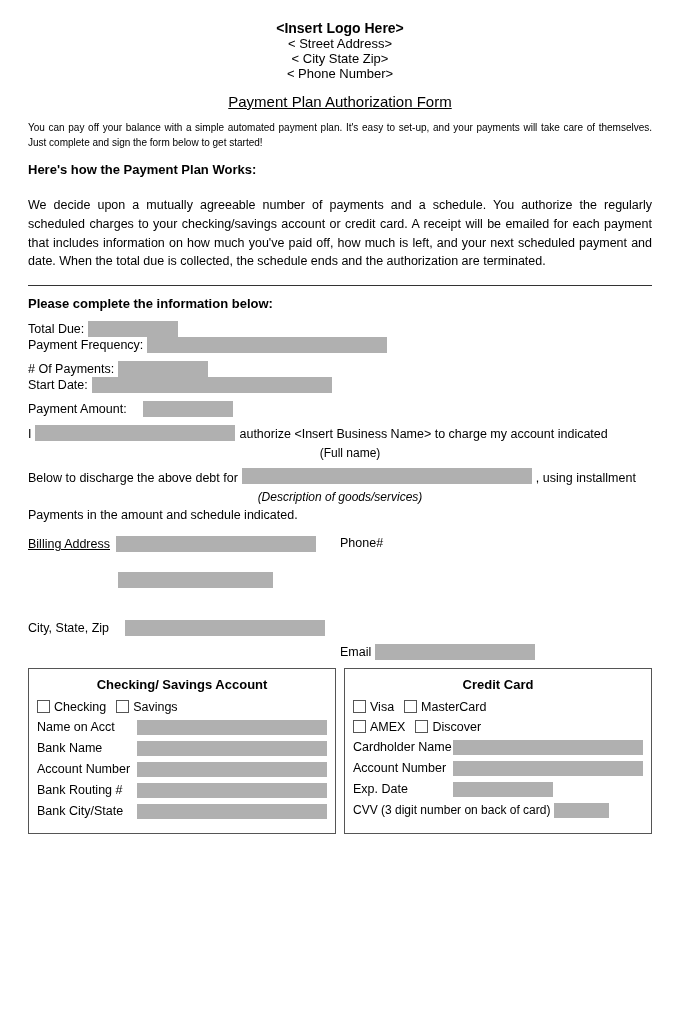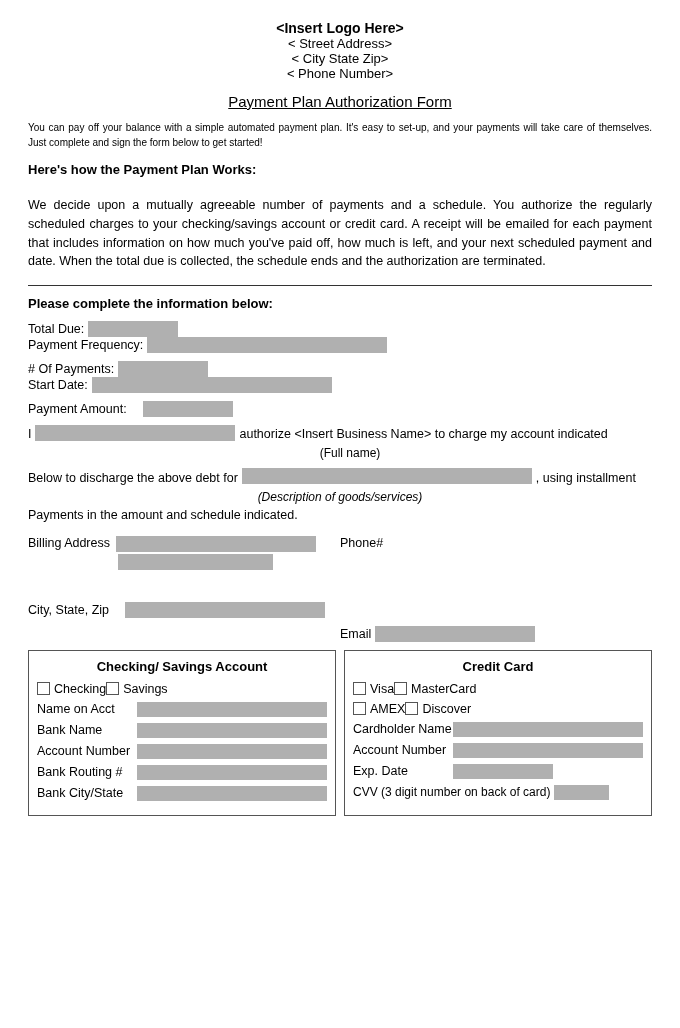--- a/index.html
+++ b/index.html
@@ -156,20 +156,21 @@
     }
     .section-header {
       font-weight: bold;
       text-align: center;
       font-size: 13px;
       margin-bottom: 8px;
     }
     .checkbox-row {
       display: flex;
       align-items: center;
+      gap: 10px;
       margin-bottom: 6px;
     }
     .checkbox-item {
       display: flex;
       align-items: center;
       gap: 4px;
       font-size: 12.5px;
     }
     .checkbox-box {
       width: 13px;
@@ -263,21 +264,21 @@
     <span>Below to discharge the above debt for</span>
     <span class="field-input" style="width:290px;margin:0 4px;"></span>
     <span>, using installment</span>
   </div>
   <div class="discharge-center">(Description of goods/services)</div>
 
   <div class="payments-text">Payments in the amount and schedule indicated.</div>
 
   <div class="billing-two-col">
     <div class="billing-col">
-      <div style="display:flex;margin-bottom:2px;">
+      <div style="display:flex;align-items:center;margin-bottom:20px;text-decoration:underline;">
         <span class="field-label" style="min-width:0;margin-right:6px;">Billing Address</span>
         <span class="field-input" style="width:200px;"></span>
       </div>
       <div style="margin-left:90px;">
         <span class="field-input" style="width:155px;"></span>
       </div>
     </div>
     <div class="billing-col">
       <div style="display:flex;align-items:center;">
         <span class="field-label" style="min-width:0;margin-right:6px;">Phone#</span>

